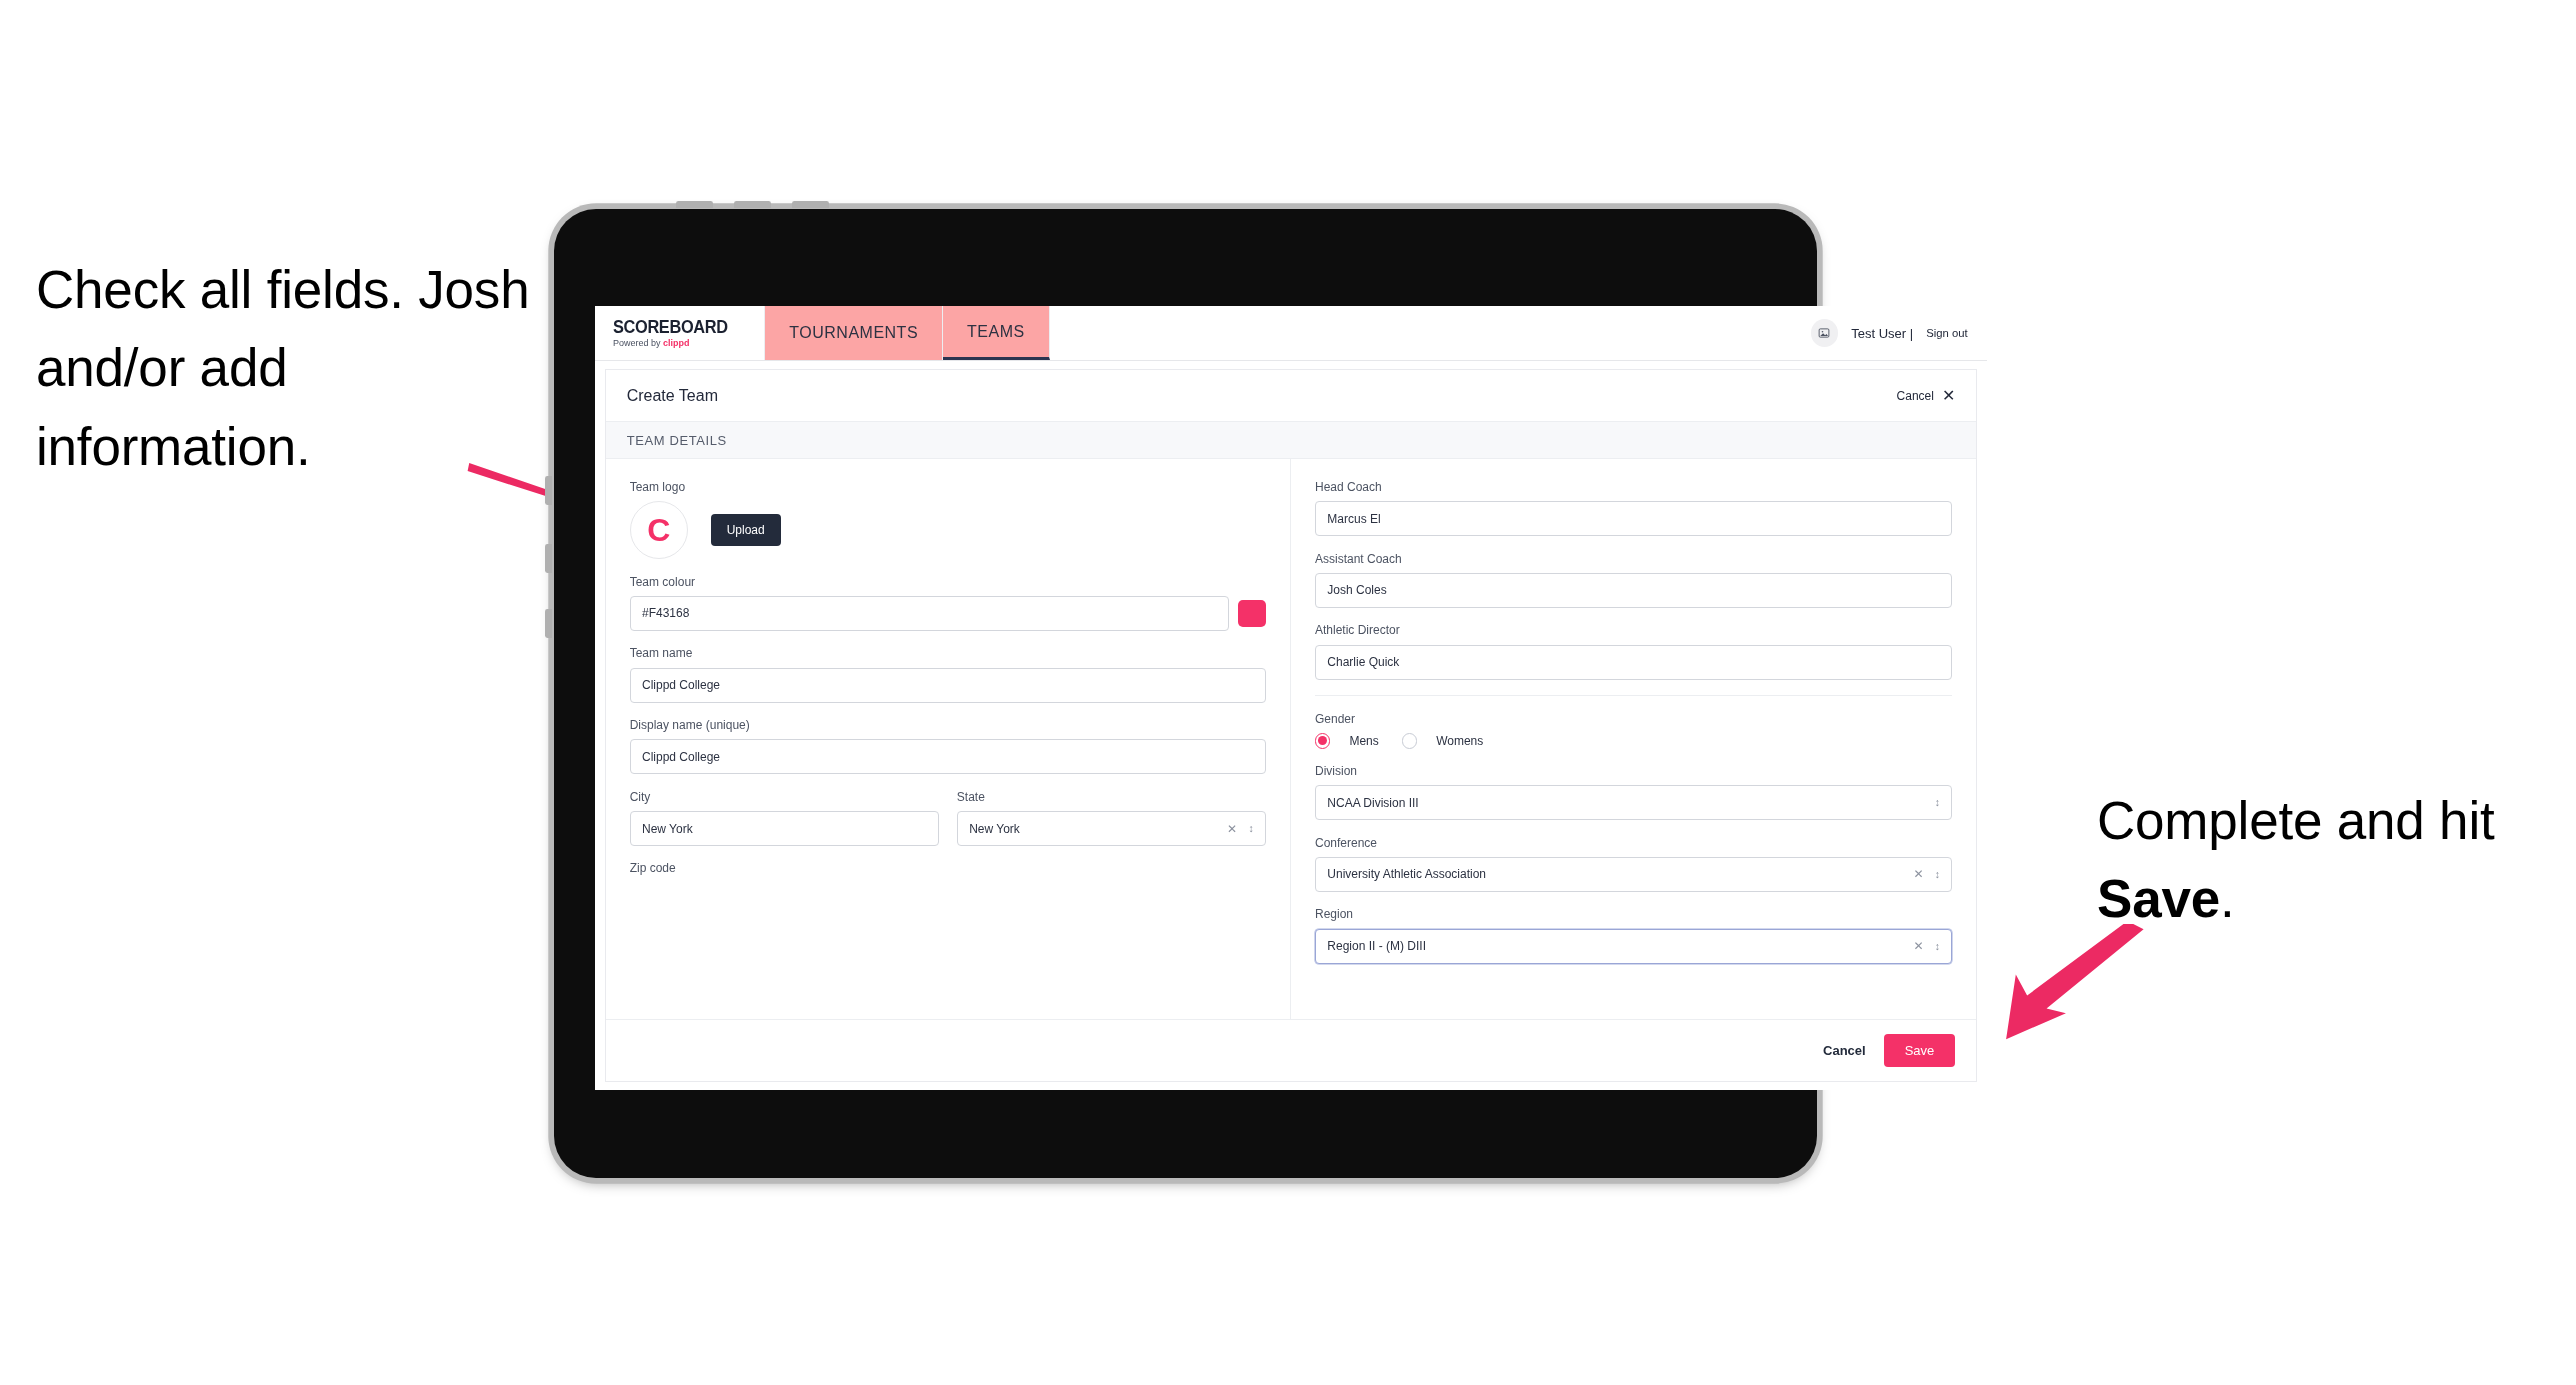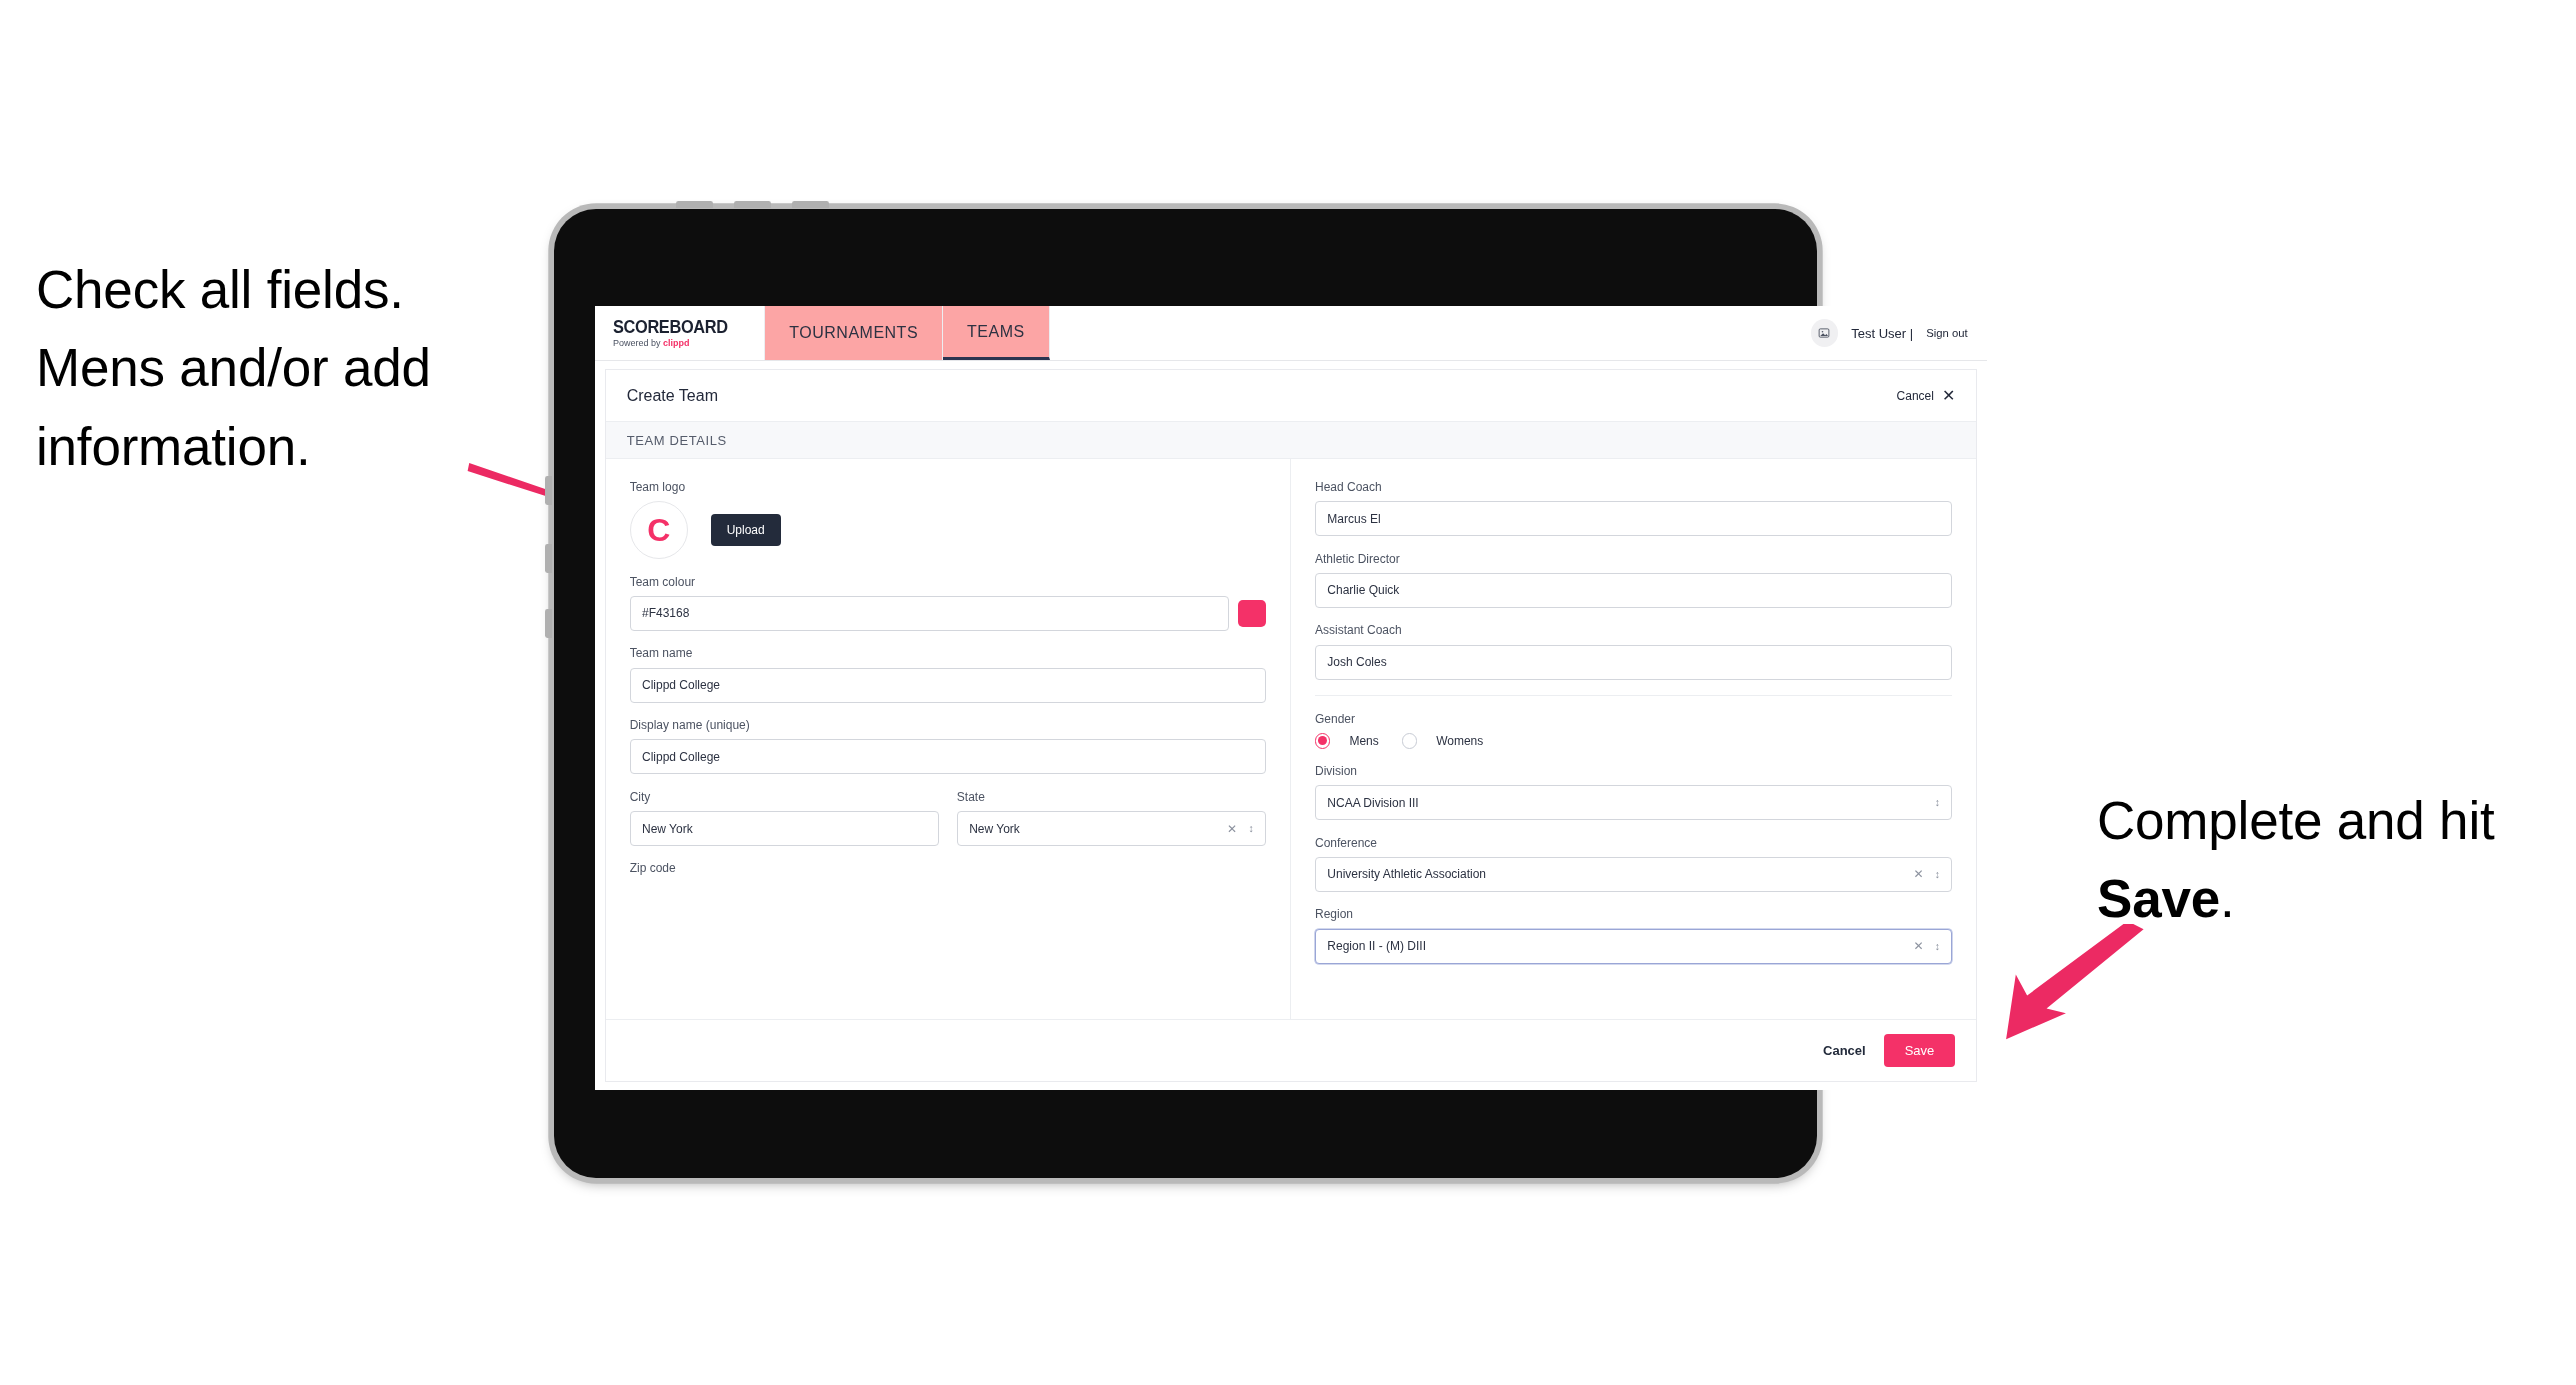--- a/index.html
+++ b/index.html
@@ -198,21 +198,21 @@
     background: #f43168; color: #fff; border: none; border-radius: 4px;
     font-size: 13px; padding: 9px 21px; cursor: pointer;
     font-family: "Liberation Sans", sans-serif;
   }
 </style>
 </head>
 <body>
 
 <div class="stage">
 
-  <div class="annot" id="annot-left">Check all fields. Mens and/or add information.</div>
+  <div class="annot" id="annot-left">Check all fields. Josh and/or add information.</div>
 
   <svg class="arrow" style="left:466px; top:450px;" width="186" height="81" viewBox="0 0 230 100">
     <path d="M4 16 L150 66 L140 38 L214 76 L132 92 L146 72 L2 26 Z" fill="#ec2a63"></path>
   </svg>
 
   <div class="annot" id="annot-right">
     <span>Complete and hit </span><b>Save</b><span>.</span>
   </div>
 
   <svg class="arrow" style="left:1977px; top:924px;" width="186" height="130" viewBox="0 0 230 160">
@@ -335,30 +335,30 @@
           <div class="col col-right">
 
             <div class="fgroup">
               <span class="flabel">Head Coach</span>
               <div class="field">
                 <span>Marcus El</span>
               </div>
             </div>
 
             <div class="fgroup">
+              <span class="flabel">Assistant Coach</span>
+              <div class="field">
+                <span>Josh Coles</span>
+              </div>
+            </div>
+
+            <div class="fgroup">
               <span class="flabel">Athletic Director</span>
               <div class="field">
                 <span>Charlie Quick</span>
-              </div>
-            </div>
-
-            <div class="fgroup">
-              <span class="flabel">Assistant Coach</span>
-              <div class="field">
-                <span>Josh Coles</span>
               </div>
             </div>
 
             <div class="hr"></div>
 
             <div class="fgroup">
               <span class="flabel">Gender</span>
               <div class="radio-row">
                 <label class="radio on">
                   <span class="dot"></span>

